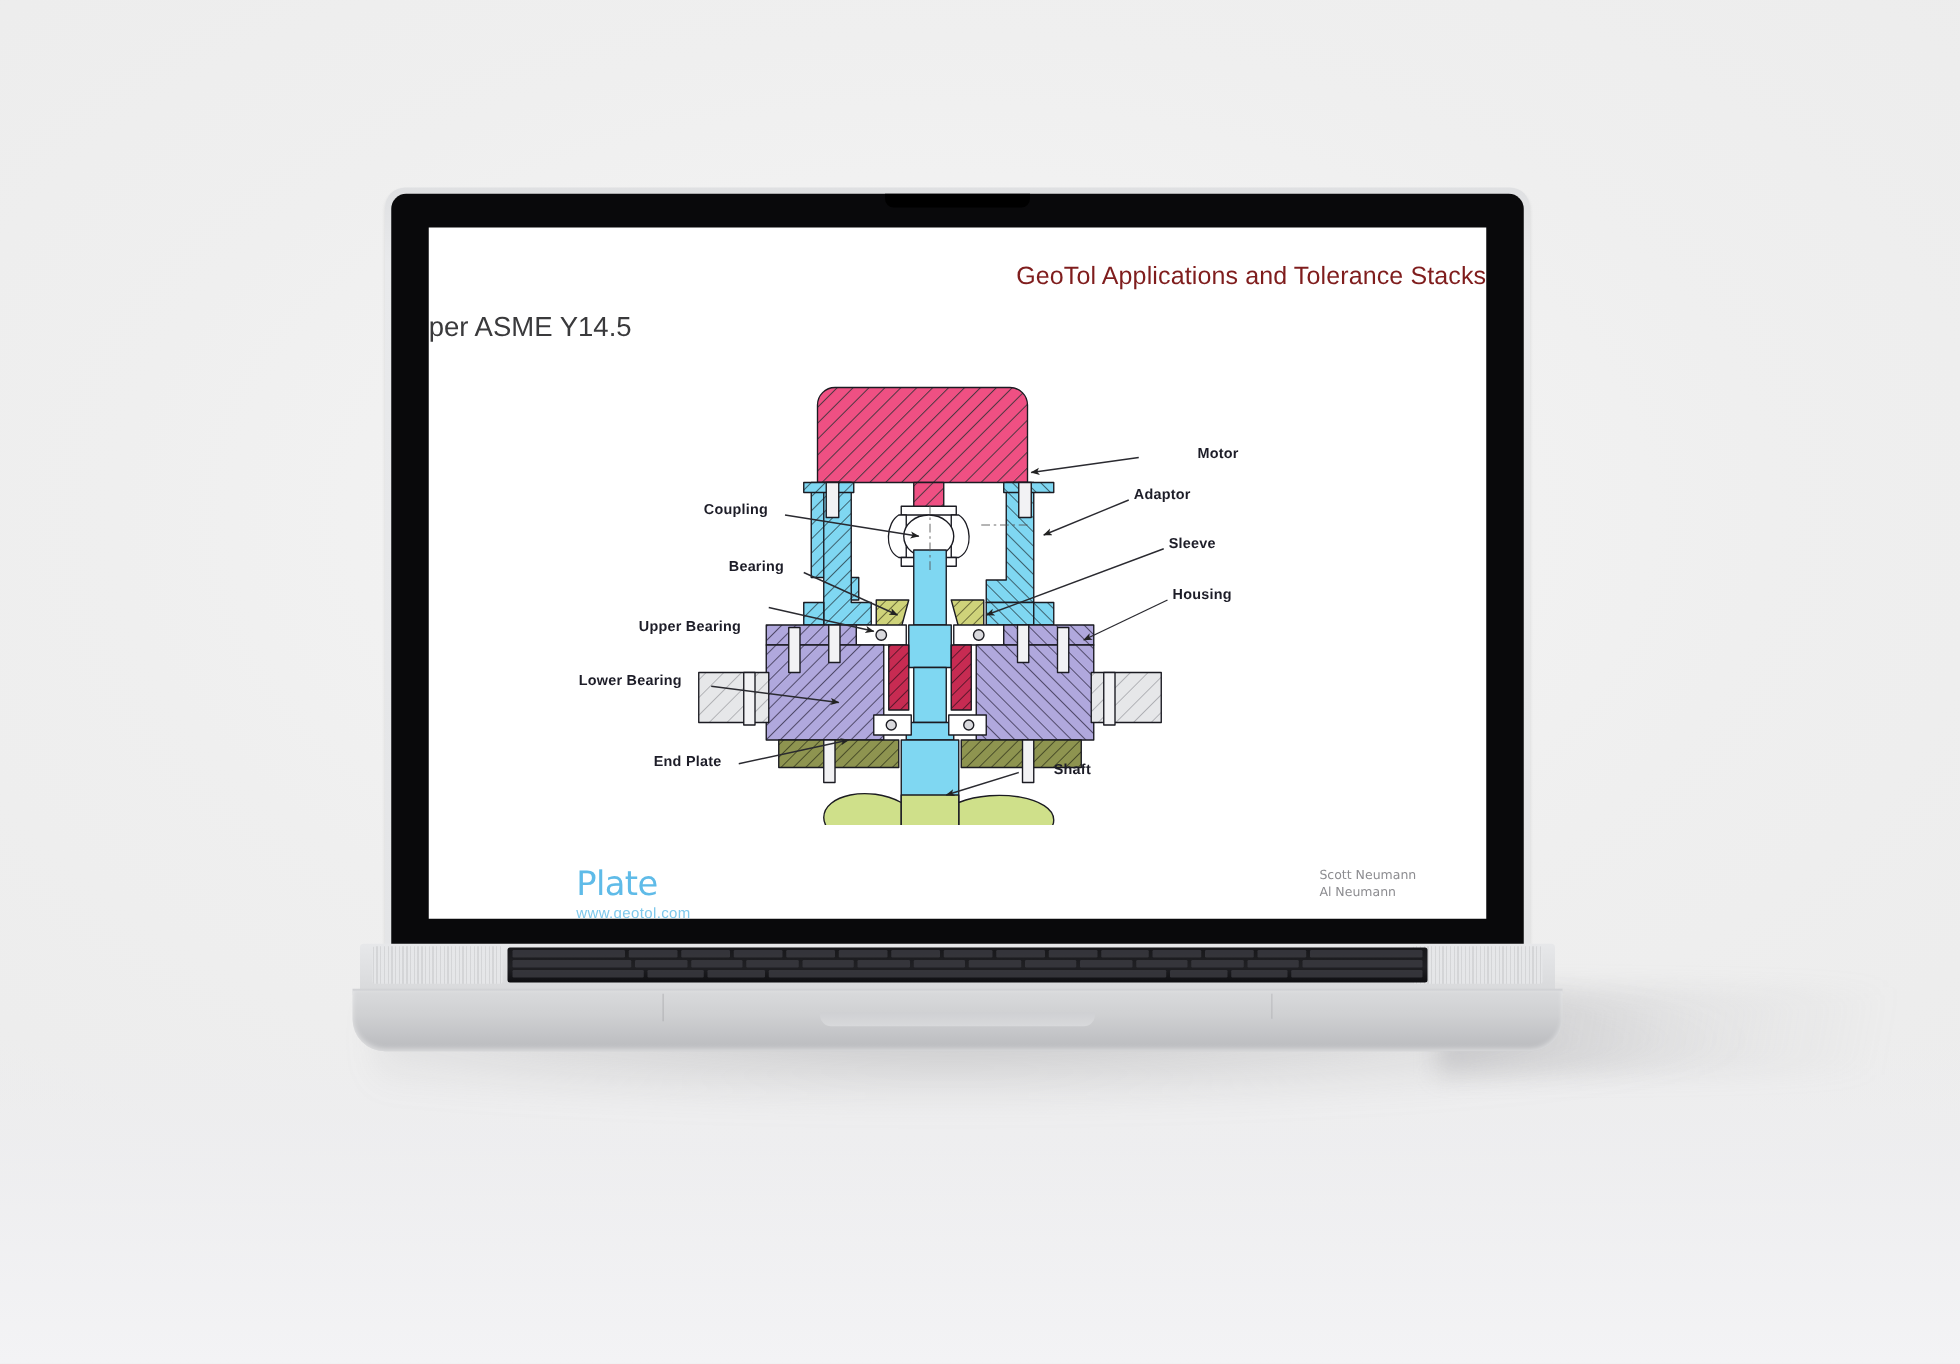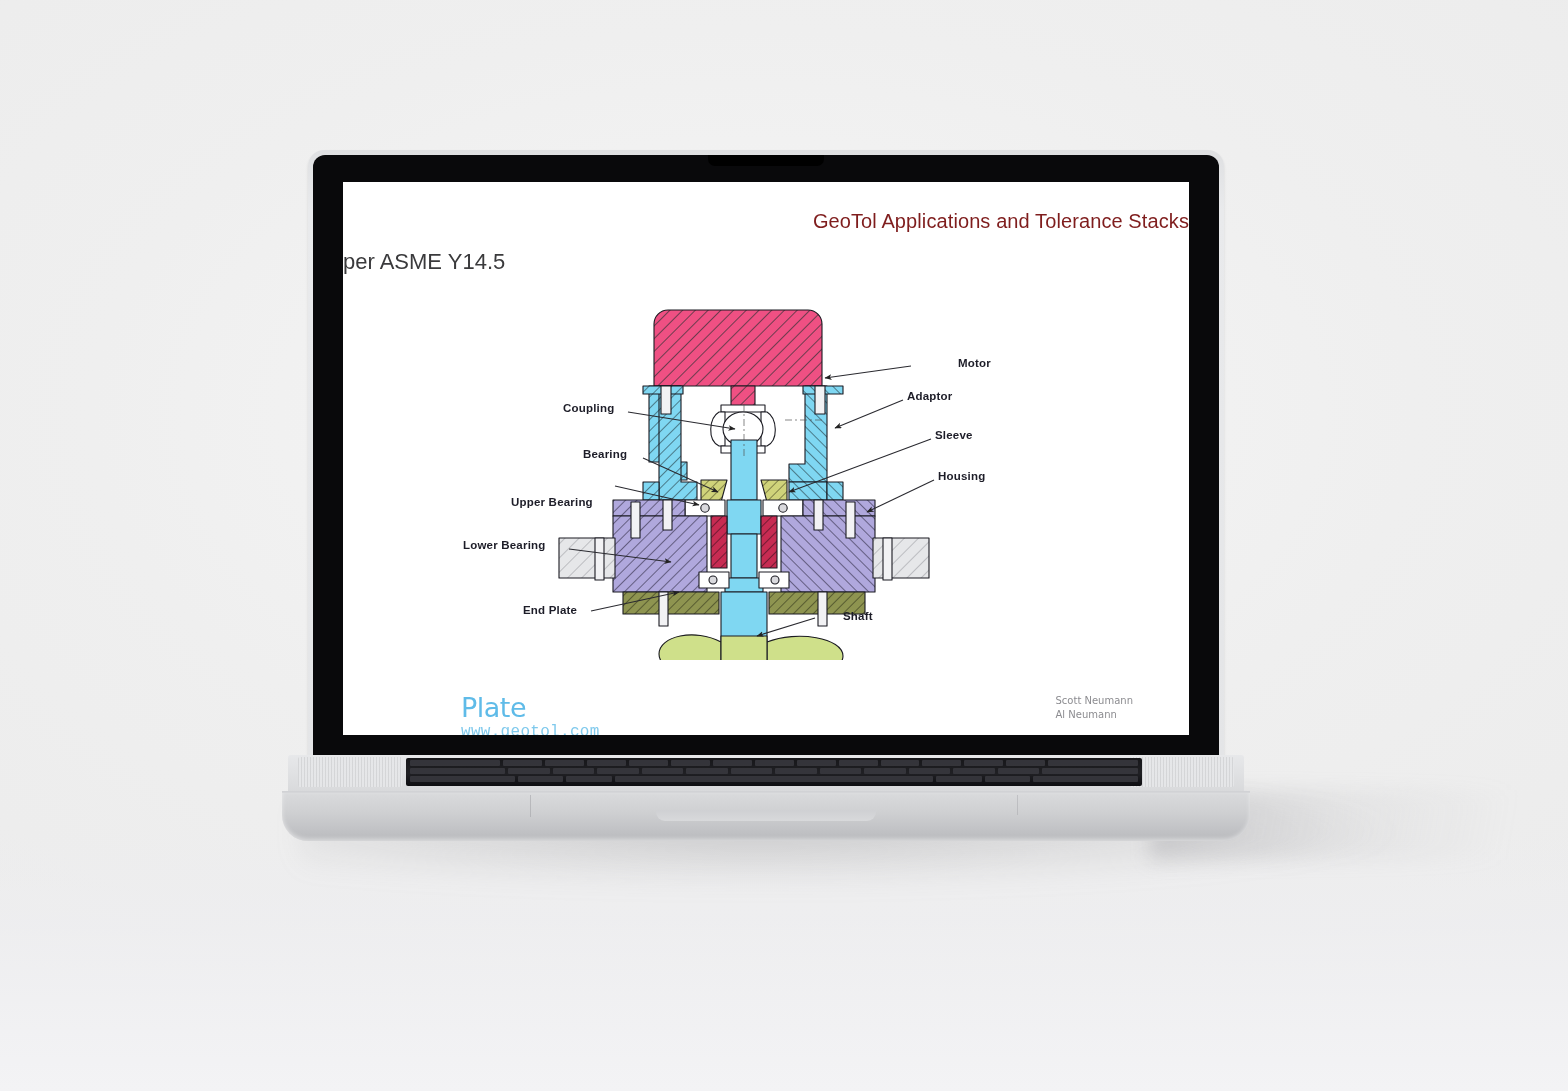--- a/index.html
+++ b/index.html
@@ -144,22 +144,22 @@
     letter-spacing:0.2px;
   }
 
   
   .logo-block { position:absolute; left:118px; top:512px; }
   .logo-word {
     font-size:27px; color:#5fbbe8; letter-spacing:-0.5px; line-height:1;
     font-family:"DejaVu Sans", sans-serif;
   }
   .logo-url {
-    font-size:16px; color:#7fc9ec; letter-spacing:0.3px; margin-top:2px;
-    font-family:Liberation Mono, monospace;
+    font-size:12px; color:#7fc9ec; letter-spacing:0.3px; margin-top:2px;
+    font-family:Liberation Sans, sans-serif;
   }
   .authors {
     position:absolute; right:56px; top:512px;
     text-align:left; color:#8c8c90; font-size:10px; line-height:1.35;
     font-family:"DejaVu Sans", sans-serif;
   }
 </style>
 </head>
 <body>
 

